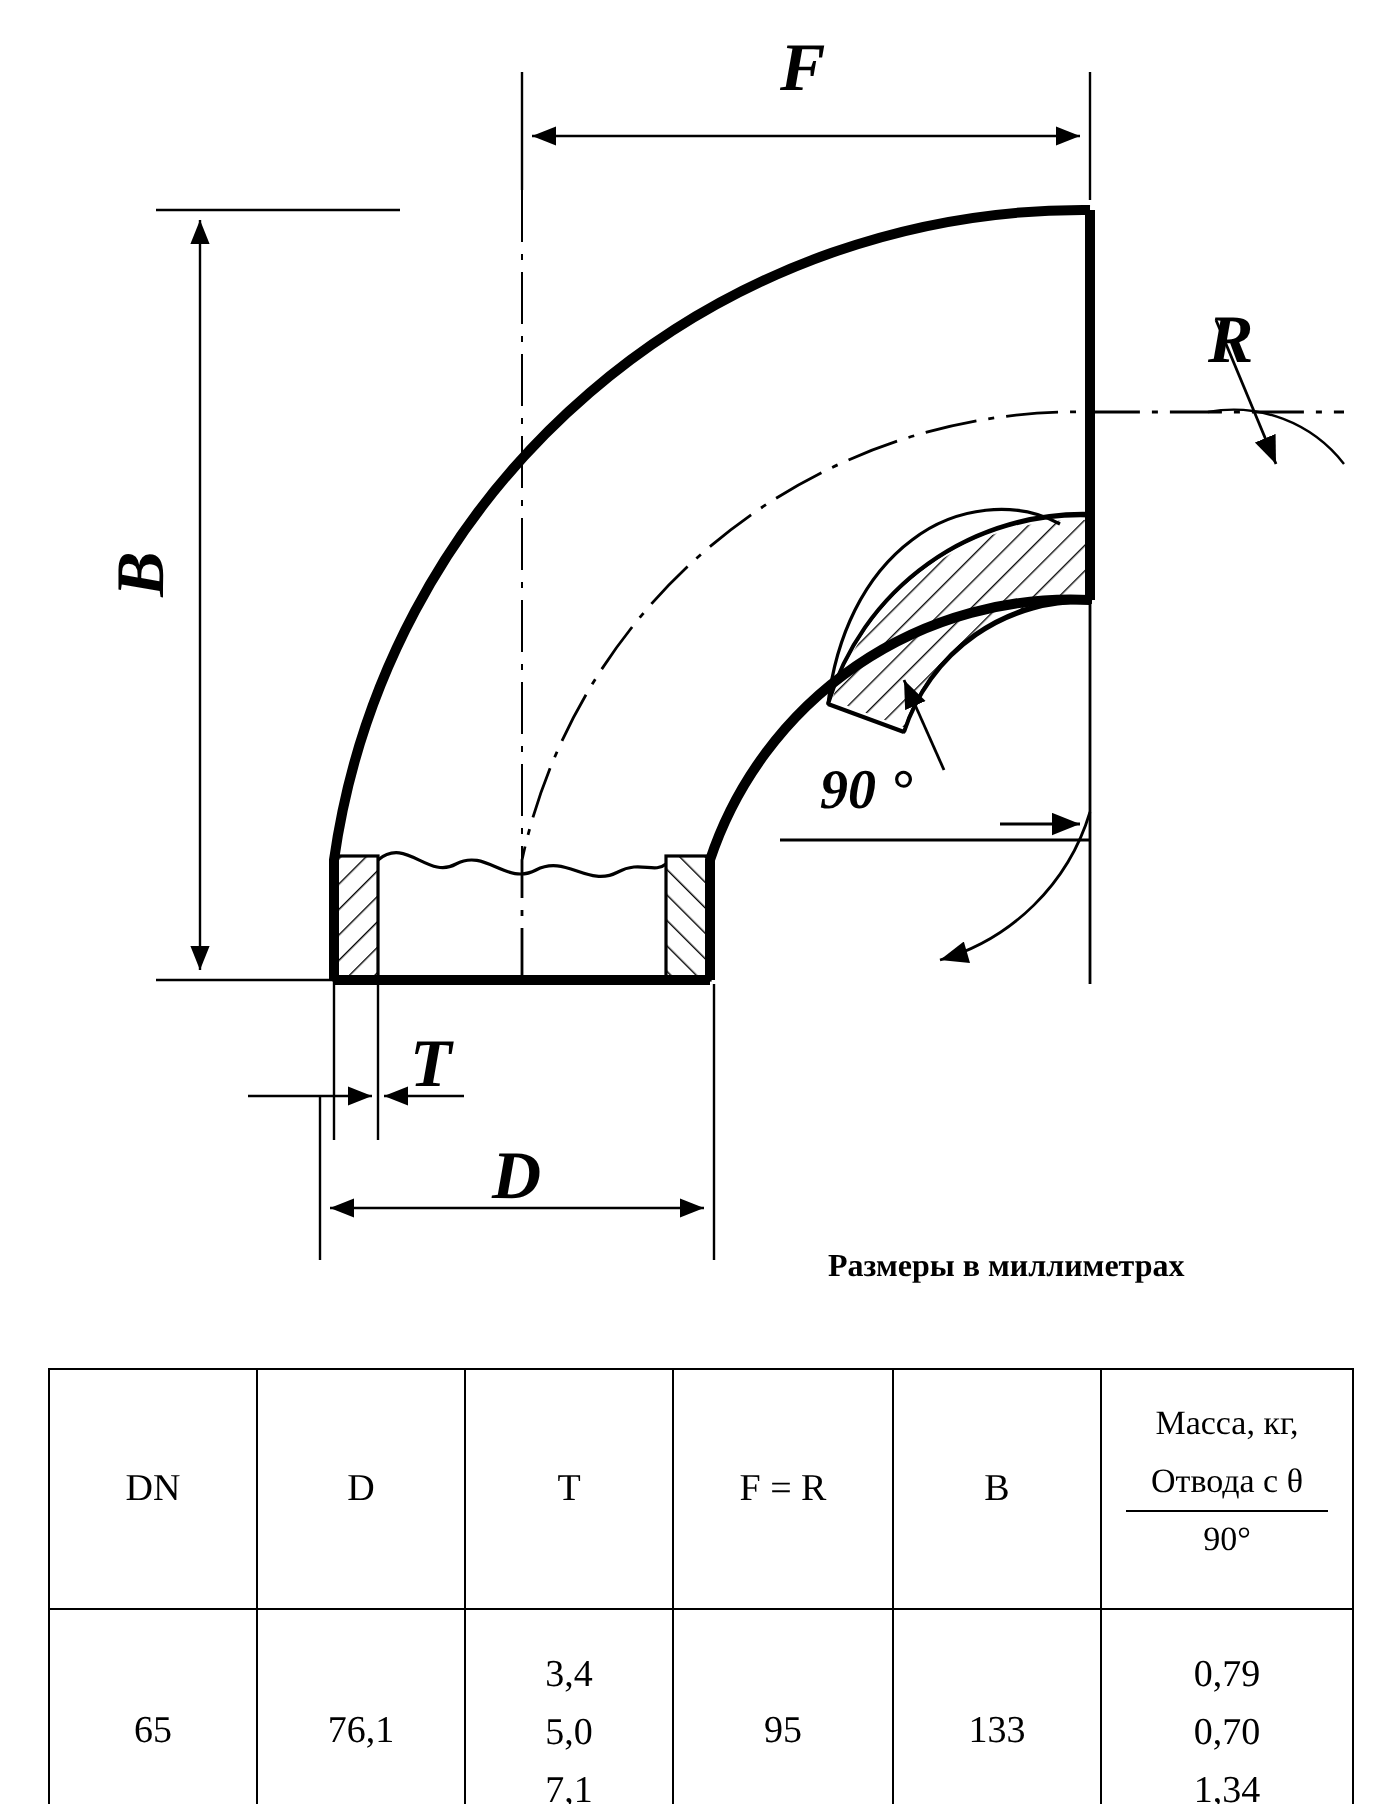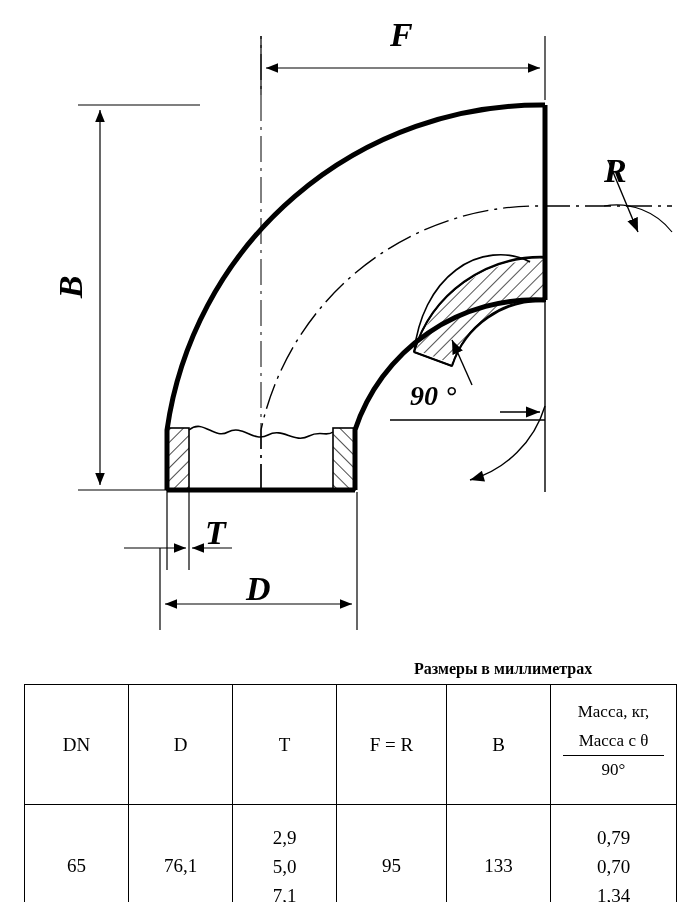--- a/index.html
+++ b/index.html
@@ -43,21 +43,21 @@
   #lbl-F { left: 390px; top: 16px; }
   #lbl-R { left: 604px; top: 152px; }
   #lbl-B { left: 60px; top: 268px; transform: rotate(-90deg); transform-origin: 50% 50%; }
   #lbl-T { left: 205px; top: 514px; }
   #lbl-D { left: 246px; top: 570px; }
   #lbl-90 { left: 410px; top: 380px; }
 
   .units {
     position: absolute;
     left: 414px;
-    top: 660px;
+    top: 625px;
     font-family: "Liberation Serif", serif;
     font-weight: bold;
     font-size: 16px;
     color: #000;
   }
 
   table.dims {
     position: absolute;
     left: 24px;
     top: 684px;
@@ -218,31 +218,31 @@
     </colgroup>
     <thead>
       <tr class="hrow">
         <th>DN</th>
         <th>D</th>
         <th>T</th>
         <th>F = R</th>
         <th>B</th>
         <th class="mass-head">
           <span class="mline top">Масса, кг,</span>
-          <span class="mline mid">Масса с θ</span>
+          <span class="mline mid">Отвода с θ</span>
           <span class="mline bot">90°</span>
         </th>
       </tr>
     </thead>
     <tbody>
       <tr class="drow">
         <td>65</td>
         <td>76,1</td>
         <td class="stack">
-          <span>2,9</span>
+          <span>3,4</span>
           <span>5,0</span>
           <span>7,1</span>
         </td>
         <td>95</td>
         <td>133</td>
         <td class="stack">
           <span>0,79</span>
           <span>0,70</span>
           <span>1,34</span>
         </td>

